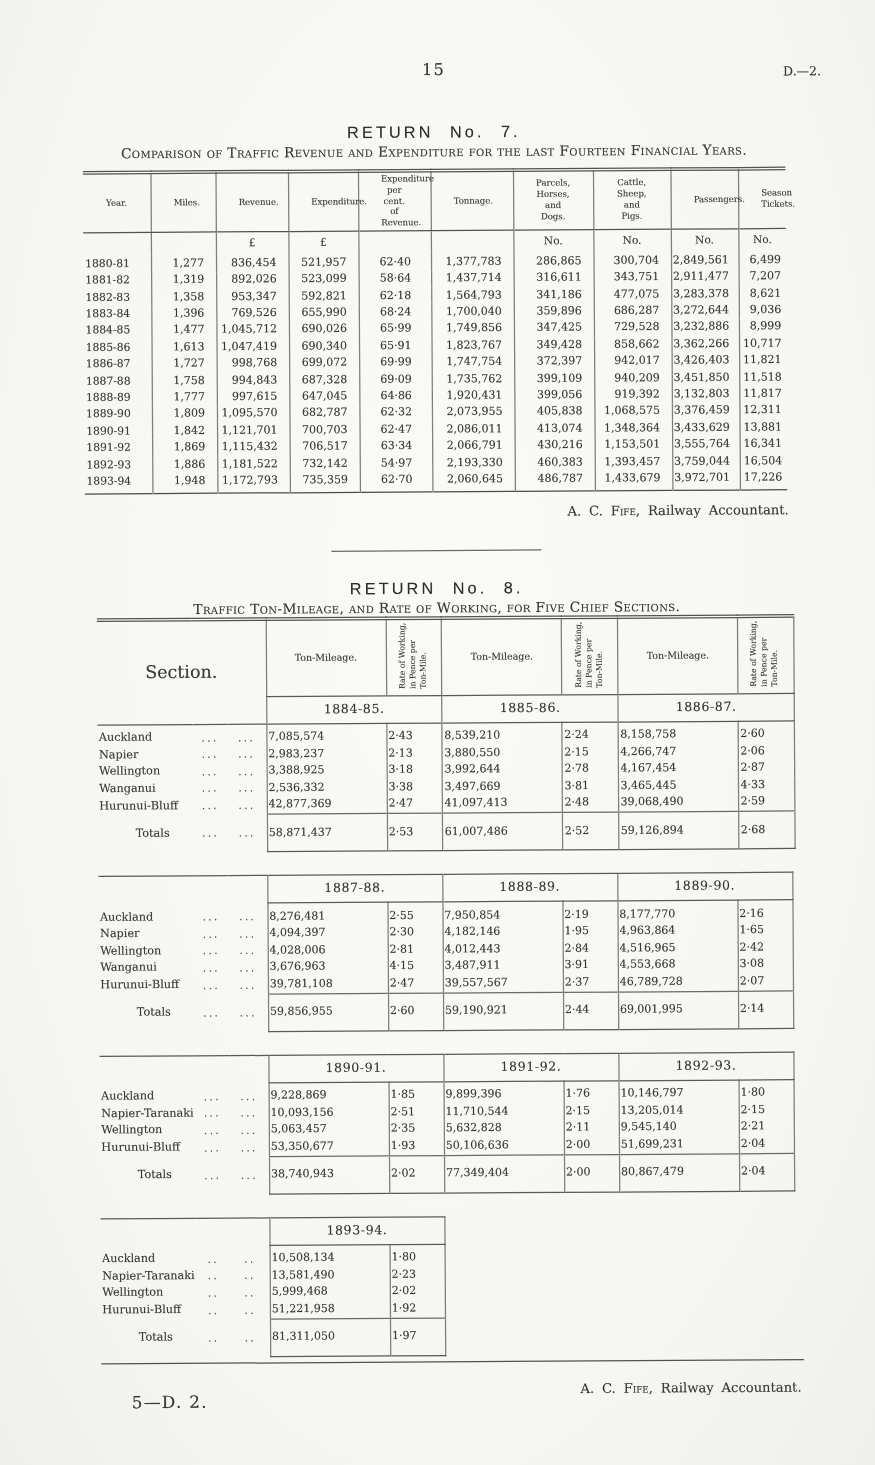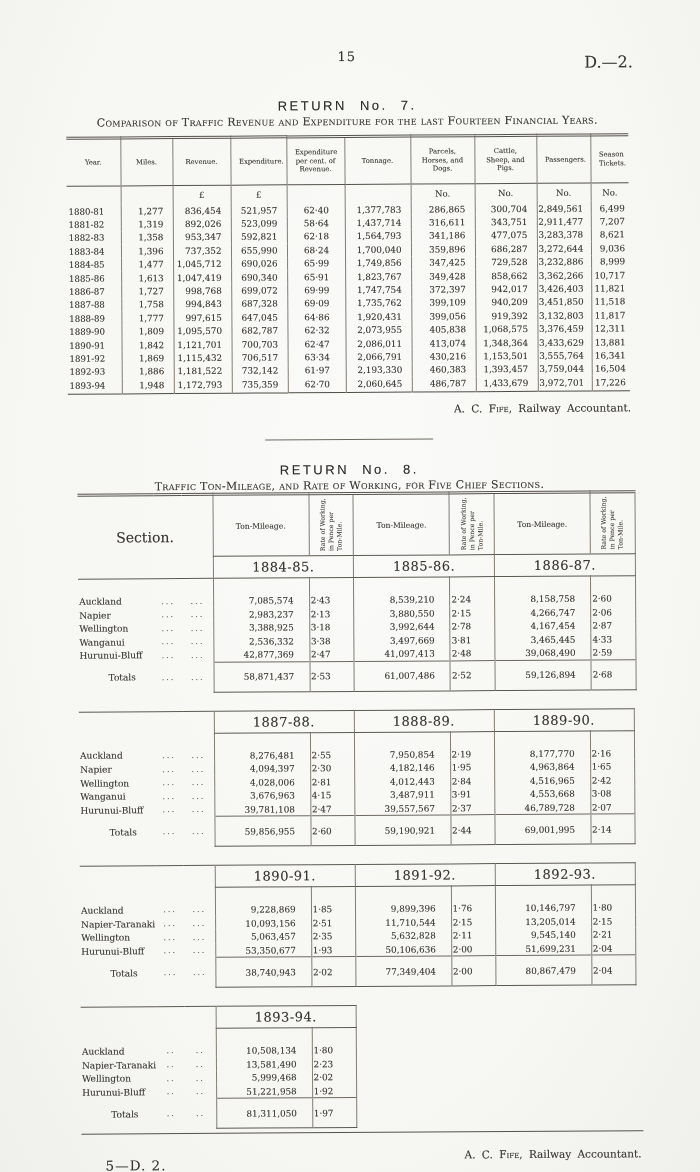--- a/index.html
+++ b/index.html
@@ -2,71 +2,71 @@
 <html><head>
 <meta charset="utf-8">
 <style>
   html,body{margin:0;padding:0;}
   .page{position:relative;width:700px;height:1172px;overflow:hidden;
     background:radial-gradient(ellipse at 50% 40%, #fafaf8 0%, #f6f6f2 68%, #efefeb 100%);
     font-family:"DejaVu Serif", serif;color:#3a3731;}
   .skew{position:absolute;inset:0;transform:rotate(-0.35deg);transform-origin:350px 580px;
     text-shadow:0.15px 0.2px 0.25px rgba(55,52,45,0.35);}
   .pageno{position:absolute;top:49px;left:0;width:100%;text-align:center;font-size:13px;letter-spacing:1px;}
-  .docref{position:absolute;top:54px;right:64px;font-size:16px;}
+  .docref{position:absolute;top:54px;right:40px;font-size:10px;}
   .flow{position:absolute;top:98px;left:0;width:100%;}
   .rtitle{text-align:center;font-family:"Liberation Sans", sans-serif;font-size:13px;
     letter-spacing:2.5px;word-spacing:7px;color:#2e2c27;}
   .rsub{text-align:center;font-variant:small-caps;font-size:11px;margin-top:2px;letter-spacing:0.3px;}
 
   
   .r7t{margin:7px auto 0;border-collapse:collapse;table-layout:fixed;width:562px;
     border-top:3px double #55524b;border-bottom:1px solid #4f4c45;}
   .r7t .cy{width:54px}.r7t .cm{width:52px}.r7t .cr{width:58px}.r7t .ce{width:56px}.r7t .cp{width:58px}
   .r7t .ct{width:66px}.r7t .cpa{width:64px}.r7t .cca{width:62px}.r7t .cps{width:54px}.r7t .cst{width:38px}
   .r7t td{border-left:1px solid #827e73;}
   .r7t td.c1{border-left:none;}
   .r7t tr.cols td{font-size:6.8px;line-height:1.3;height:44px;vertical-align:middle;text-align:center;
-    padding:1px 8px;border-bottom:1px solid #55524b;white-space:normal;}
+    padding:1px 18px;border-bottom:1px solid #55524b;white-space:normal;}
   .r7t tr.units td{font-size:8.5px;height:15px;text-align:center;vertical-align:middle;}
   .r7t tbody td{font-size:8.8px;height:11.4px;text-align:right;padding-right:9px;white-space:nowrap;vertical-align:middle;}
-  .r7t tbody td.c1{text-align:right;padding-right:16px;font-size:8.6px;}
+  .r7t tbody td.c1{text-align:center;padding-right:16px;font-size:8.6px;}
   .r7t tbody td.c5{text-align:center;padding-right:0;}
   .r7t tbody td.c10{padding-right:4px;margin-top:13px;}
   .r7t tbody tr:first-child td{padding-top:2px;}
   .r7t tbody tr:last-child td{padding-bottom:3px;}
 
   .sig{text-align:right;padding-right:68px;margin-top:10px;font-size:10.5px;word-spacing:3px;}
   .sc{font-variant:small-caps;}
   .divider{width:168px;border-top:1px solid #6d6a60;margin:24px auto 22px;}
 
   
   .blk{border-collapse:collapse;table-layout:fixed;margin-left:78px;}
   .blk .wlbl{width:76px}.blk .wd1{width:28px}.blk .wd2{width:31px}.blk .wv{width:96px}.blk .wr{width:44px}
   .blk td{font-size:8.8px;height:11.5px;white-space:nowrap;vertical-align:middle;}
   .blk td.c1{font-size:9px;text-align:left;}
   .blk td.c2,.blk td.c3{text-align:center;font-size:8px;letter-spacing:2px;color:#56534b;}
-  .blk td.c4,.blk td.c6,.blk td.c8{text-align:right;padding-right:15px;border-left:1px solid #827e73;}
+  .blk td.c4,.blk td.c6,.blk td.c8{text-align:left;padding-right:15px;border-left:1px solid #827e73;}
   .blk td.c5,.blk td.c7,.blk td.c9{text-align:left;border-left:1px solid #827e73;}
   .blk td.c9{border-right:1px solid #827e73;}
   .blk4 td.c5{border-right:1px solid #827e73;}
   .blk tr.yr td{height:19px;}
-  .blk tr.yr td.ycell{font-size:13px;text-align:center;letter-spacing:0.5px;
+  .blk tr.yr td.ycell{font-size:10px;text-align:center;letter-spacing:0.5px;
     border-left:1px solid #827e73;border-top:1px solid #5d5a52;border-bottom:1px solid #5d5a52;}
   .blk tr.yr td.ycell:last-child{border-right:1px solid #827e73;}
   .blk tr.yr td.sp{border-top:1px solid #5d5a52;}
   .blk1{border-top:3px double #55524b;}
   .blk1 .mh td{border-bottom:1px solid #5d5a52;vertical-align:middle;text-align:center;}
   .blk1 .mh td.sect{font-size:14px;}
   .blk1 .mh td.th{font-size:7.6px;border-left:1px solid #827e73;height:58px;}
   .blk1 .mh td.rh{border-left:1px solid #827e73;}
   .blk1 .mh td.rh:last-child{border-right:1px solid #827e73;}
   .rot{writing-mode:vertical-rl;transform:rotate(180deg);display:inline-block;max-height:54px;
     font-size:6.2px;line-height:1.35;white-space:normal;text-align:left;}
-  .blk tbody tr:first-child td{padding-top:16px;}
+  .blk tbody tr:first-child td{padding-top:5px;}
   .blk tbody tr:last-child td{height:27px;margin-top:46px;}
   .blk tbody tr:last-child td.c1{padding-left:30px;}
   .blk tbody tr:last-child td.c4,.blk tbody tr:last-child td.c5,.blk tbody tr:last-child td.c6,
   .blk tbody tr:last-child td.c7,.blk tbody tr:last-child td.c8,.blk tbody tr:last-child td.c9{
     border-top:1px solid #6e6a61;border-bottom:1px solid #5d5a52;}
   .blk2,.blk3,.blk4{margin-top:18px;border-top:1px solid #55524b;}
   .endrule{width:562px;margin:4px 0 0 78px;border-top:1px solid #55524b;}
   .footer{display:flex;justify-content:space-between;align-items:flex-start;margin-top:16px;padding:0 62px 0 102px;}
   .f-left{font-size:13.5px;letter-spacing:1px;margin-top:7px;}
   .f-sig{font-size:10.5px;word-spacing:3px;}
@@ -156,21 +156,21 @@
                 <td class="c5">62·18</td>
                 <td class="c6">1,564,793</td>
                 <td class="c7">341,186</td>
                 <td class="c8">477,075</td>
                 <td class="c9">3,283,378</td>
                 <td class="c10">8,621</td>
               </tr>
               <tr>
                 <td class="c1">1883-84</td>
                 <td class="c2">1,396</td>
-                <td class="c3">737,352</td>
+                <td class="c3">769,526</td>
                 <td class="c4">655,990</td>
                 <td class="c5">68·24</td>
                 <td class="c6">1,700,040</td>
                 <td class="c7">359,896</td>
                 <td class="c8">686,287</td>
                 <td class="c9">3,272,644</td>
                 <td class="c10">9,036</td>
               </tr>
               <tr>
                 <td class="c1">1884-85</td>
@@ -266,21 +266,21 @@
                 <td class="c7">430,216</td>
                 <td class="c8">1,153,501</td>
                 <td class="c9">3,555,764</td>
                 <td class="c10">16,341</td>
               </tr>
               <tr>
                 <td class="c1">1892-93</td>
                 <td class="c2">1,886</td>
                 <td class="c3">1,181,522</td>
                 <td class="c4">732,142</td>
-                <td class="c5">61·97</td>
+                <td class="c5">54·97</td>
                 <td class="c6">2,193,330</td>
                 <td class="c7">460,383</td>
                 <td class="c8">1,393,457</td>
                 <td class="c9">3,759,044</td>
                 <td class="c10">16,504</td>
               </tr>
               <tr>
                 <td class="c1">1893-94</td>
                 <td class="c2">1,948</td>
                 <td class="c3">1,172,793</td>

